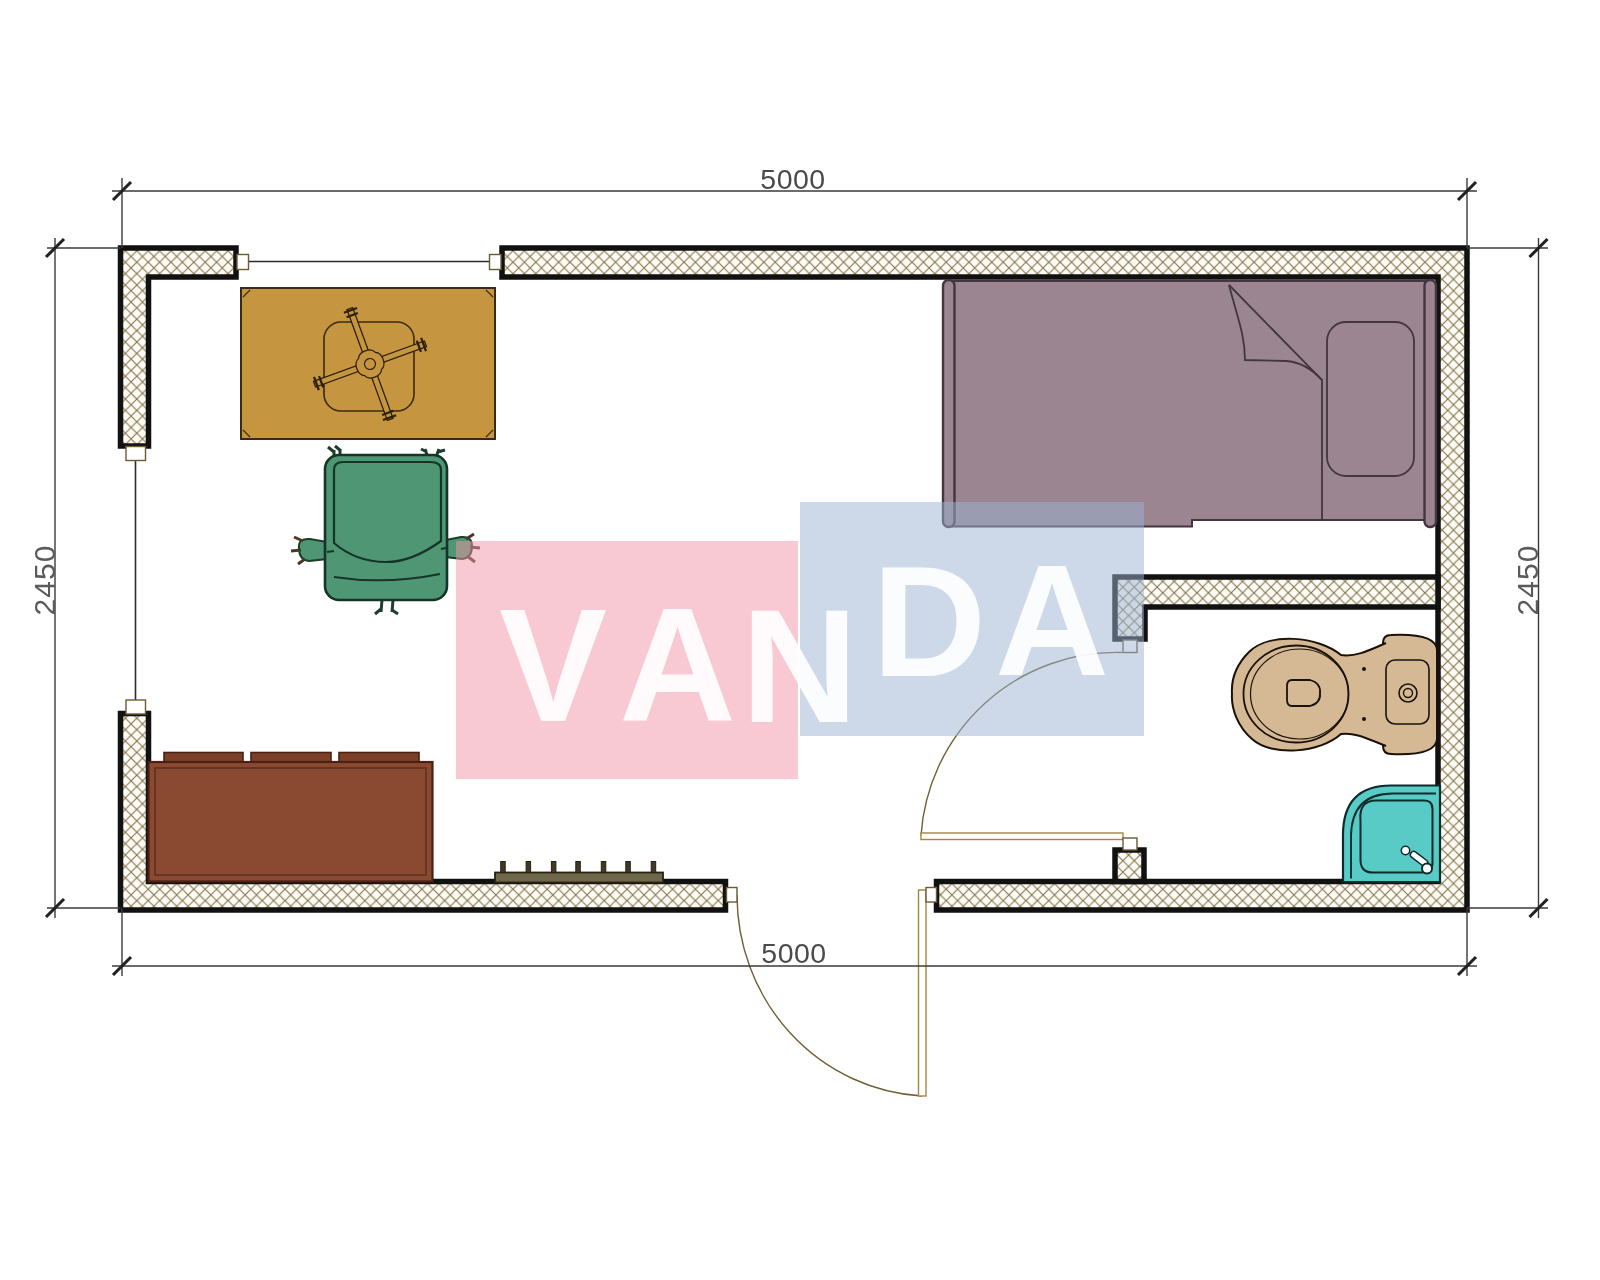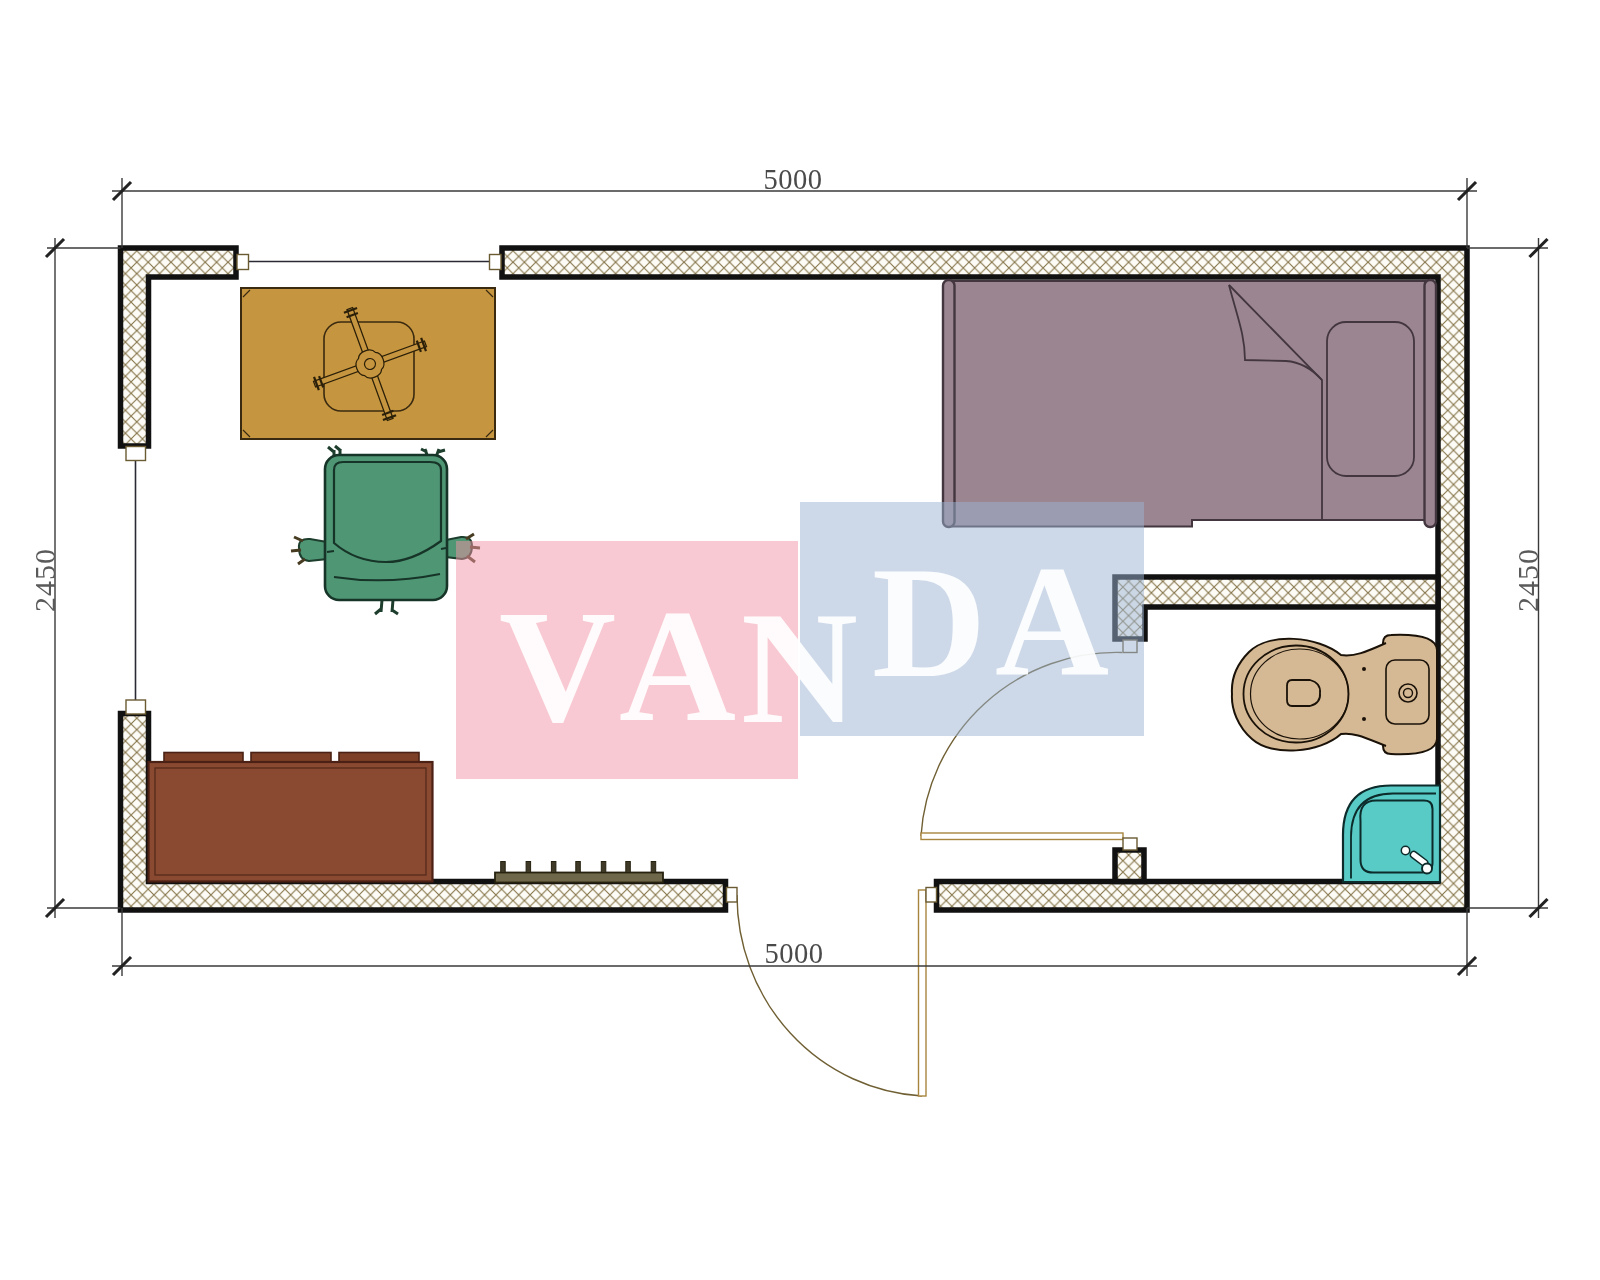--- a/index.html
+++ b/index.html
@@ -1,17 +1,17 @@
 <!DOCTYPE html>
 <html><head>
 <meta charset="utf-8">
 <style>
   html,body{margin:0;padding:0;background:#ffffff;}
   #stage{position:relative;width:1600px;height:1280px;background:#ffffff;overflow:hidden;
-         font-family:Liberation Serif, serif;}
+         font-family:Liberation Sans, sans-serif;}
   svg{position:absolute;left:0;top:0;}
 </style>
 </head>
 <body>
 <div id="stage">
 <svg width="1600" height="1280" viewBox="0 0 1600 1280">
   <defs>
     <pattern id="hatch" width="11.4" height="11.4" patternUnits="userSpaceOnUse">
       <rect width="11.4" height="11.4" fill="#fcfbf6"></rect>
       <path d="M0,0 L11.4,11.4 M11.4,0 L0,11.4" stroke="#857448" stroke-width="1.1" fill="none"></path>

